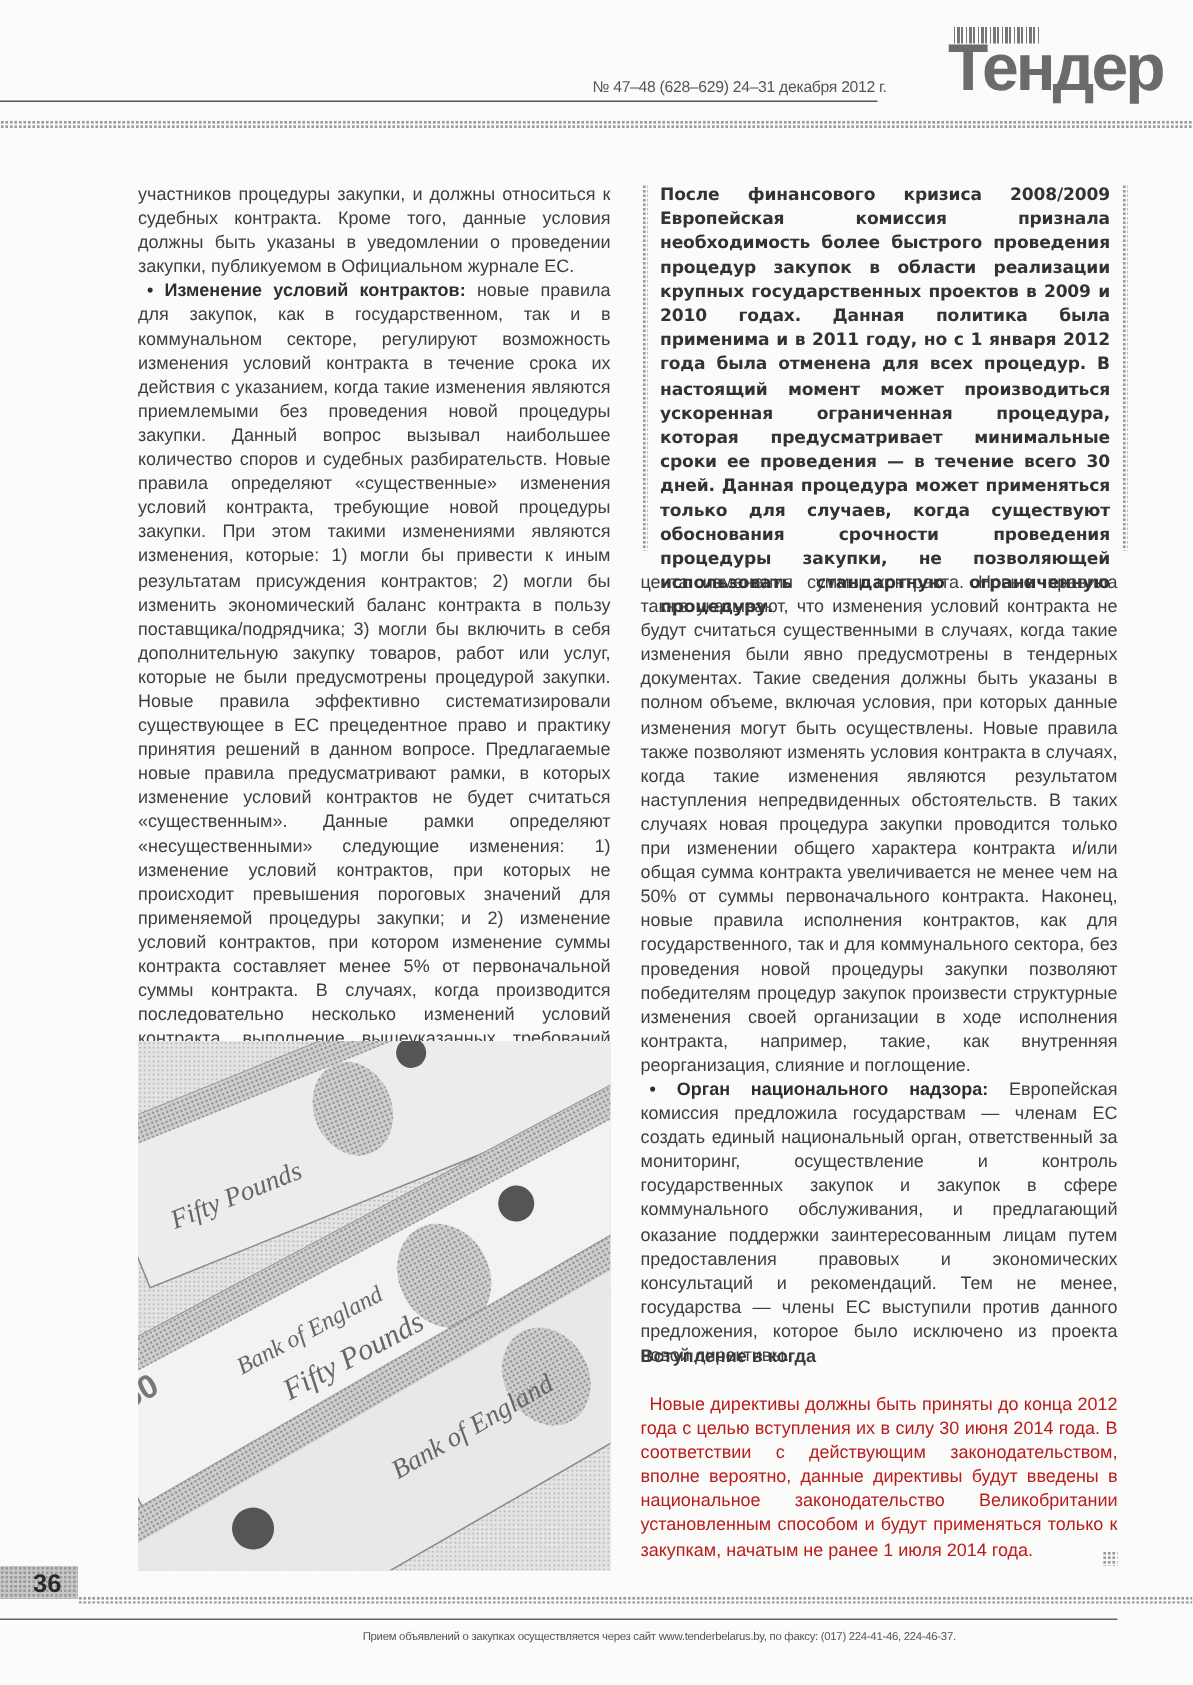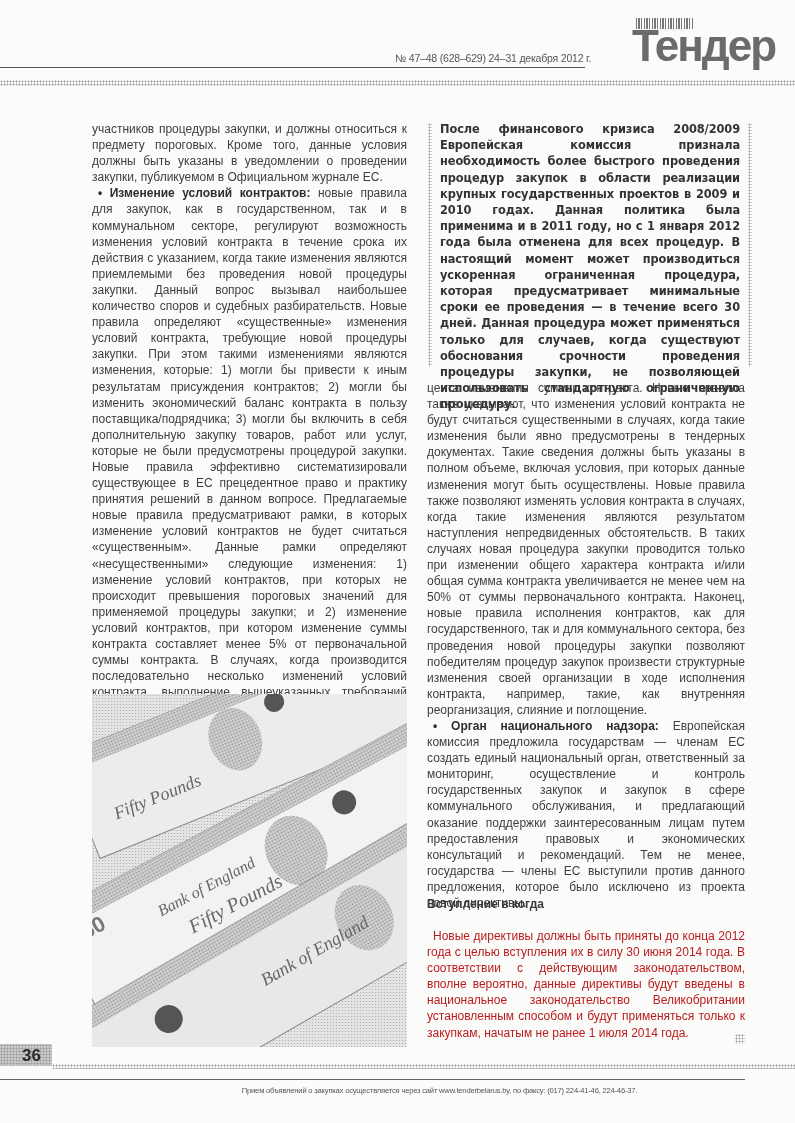--- a/index.html
+++ b/index.html
@@ -105,21 +105,21 @@
 
 <div id="logo">
   <div id="logo-barcode"></div>
   <div id="logo-text">Тендер</div>
 </div>
 <div id="issue-line">№ 47–48 (628–629) 24–31 декабря 2012 г.</div>
 <div id="header-rule"></div>
 <div id="header-dots" class="dots"></div>
 
 <div id="left-col" class="col">
-  <p><span>участников процедуры закупки, и должны относиться к предмету пороговых. Кроме того, данные условия должны быть указаны в уведомлении о проведении закупки, публикуемом в Официальном журнале ЕС.</span></p>
+  <p><span>участников процедуры закупки, и должны относиться к судебных контракта. Кроме того, данные условия должны быть указаны в уведомлении о проведении закупки, публикуемом в Официальном журнале ЕС.</span></p>
   <p class="indent"><b>• Изменение условий контрактов:</b><span> новые правила для закупок, как в государственном, так и в коммунальном секторе, регулируют возможность изменения условий контракта в течение срока их действия с указанием, когда такие изменения являются приемлемыми без проведения новой процедуры закупки. Данный вопрос вызывал наибольшее количество споров и судебных разбирательств. Новые правила определяют «существенные» изменения условий контракта, требующие новой процедуры закупки. При этом такими изменениями являются изменения, которые: 1) могли бы привести к иным результатам присуждения контрактов; 2) могли бы изменить экономический баланс контракта в пользу поставщика/подрядчика; 3) могли бы включить в себя дополнительную закупку товаров, работ или услуг, которые не были предусмотрены процедурой закупки. Новые правила эффективно систематизировали существующее в ЕС прецедентное право и практику принятия решений в данном вопросе. Предлагаемые новые правила предусматривают рамки, в которых изменение условий контрактов не будет считаться «существенным». Данные рамки определяют «несущественными» следующие изменения: 1) изменение условий контрактов, при которых не происходит превышения пороговых значений для применяемой процедуры закупки; и 2) изменение условий контрактов, при котором изменение суммы контракта составляет менее 5% от первоначальной суммы контракта. В случаях, когда производится последовательно несколько изменений условий контракта, выполнение вышеуказанных требований оценивается на основе кумулятивного суммарного расчета про-</span></p>
 </div>
 
 <div id="callout">
   <div id="callout-bar-left" class="dots"></div>
   <div id="callout-text">После финансового кризиса 2008/2009 Европейская комиссия признала необходимость более быстрого проведения процедур закупок в области реализации крупных государственных проектов в 2009 и 2010 годах. Данная политика была применима и в 2011 году, но с 1 января 2012 года была отменена для всех процедур. В настоящий момент может производиться ускоренная ограниченная процедура, которая предусматривает минимальные сроки ее проведения — в течение всего 30 дней. Данная процедура может применяться только для случаев, когда существуют обоснования срочности проведения процедуры закупки, не позволяющей использовать стандартную ограниченную процедуру.</div>
   <div id="callout-bar-right" class="dots"></div>
 </div>
 
 <div id="right-col" class="col">

